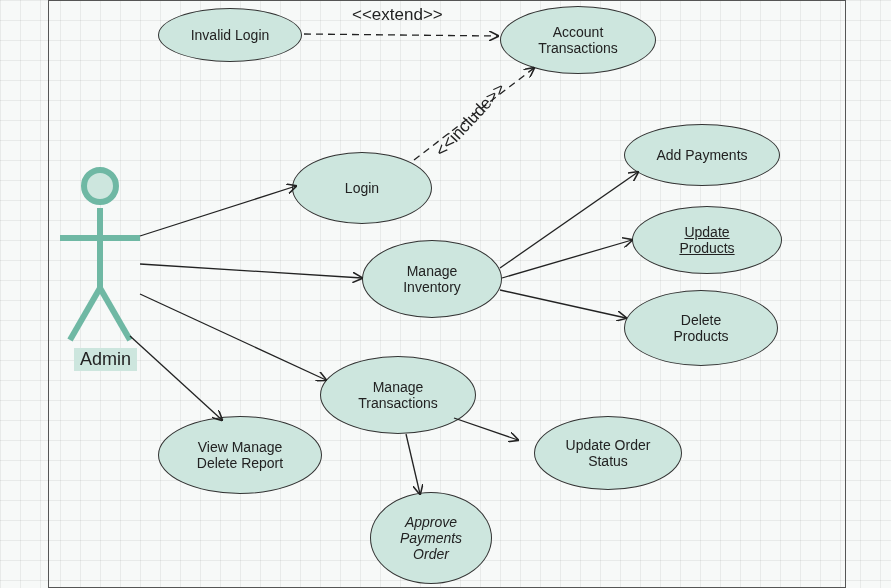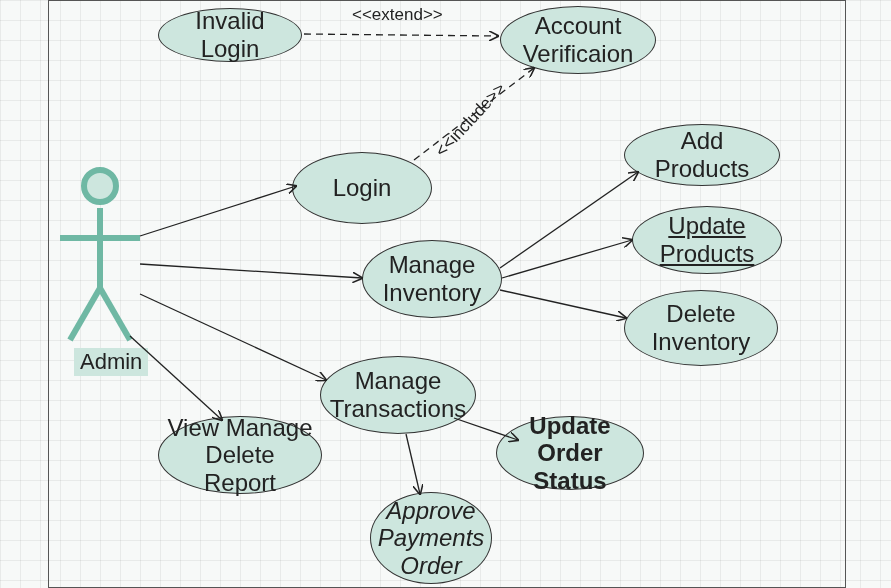--- a/index.html
+++ b/index.html
@@ -32,31 +32,31 @@
   }
   .usecase {
     position: absolute;
     background: #cde6de;
     border: 1px solid #333;
     border-radius: 50%;
     display: flex;
     align-items: center;
     justify-content: center;
     text-align: center;
-    font-size: 24px;
+    font-size: 14px;
     line-height: 1.15;
     color: #222;
     box-sizing: border-box;
     padding: 4px 8px;
   }
   .actor-label {
     position: absolute;
     background: #cde6de;
     padding: 1px 6px;
-    font-size: 22px;
+    font-size: 18px;
     color: #222;
   }
   .rel-label {
     position: absolute;
     font-size: 17px;
     color: #222;
     background: transparent;
     white-space: nowrap;
   }
   svg.overlay {
@@ -86,57 +86,57 @@
   </g>
 </svg>
 <div class="actor-label" style="left:74px; top:348px;">Admin</div>
 
 <div class="usecase" style="left:158px; top:8px; width:144px; height:54px;">
     <span>Invalid Login</span>
   </div>
 
 <div class="usecase" style="left:500px; top:6px; width:156px; height:68px;">
     <span style="white-space:pre-line">Account
-Verificaion</span>
+Transactions</span>
   </div>
 
 <div class="usecase" style="left:292px; top:152px; width:140px; height:72px;text-align:right;">
     <span>Login</span>
   </div>
 
 <div class="usecase" style="left:362px; top:240px; width:140px; height:78px;">
     <span style="white-space:pre-line">Manage
 Inventory</span>
   </div>
 
 <div class="usecase" style="left:624px; top:124px; width:156px; height:62px;">
-    <span>Add Products</span>
+    <span>Add Payments</span>
   </div>
 
 <div class="usecase" style="left:632px; top:206px; width:150px; height:68px;text-decoration:underline;">
     <span style="white-space:pre-line">Update
 Products</span>
   </div>
 
 <div class="usecase" style="left:624px; top:290px; width:154px; height:76px;">
     <span style="white-space:pre-line">Delete
-Inventory</span>
+Products</span>
   </div>
 
 <div class="usecase" style="left:320px; top:356px; width:156px; height:78px;">
     <span style="white-space:pre-line">Manage
 Transactions</span>
   </div>
 
 <div class="usecase" style="left:158px; top:416px; width:164px; height:78px;">
     <span style="white-space:pre-line">View Manage
 Delete Report</span>
   </div>
 
-<div class="usecase" style="left:496px; top:416px; width:148px; height:74px;font-weight:bold;">
+<div class="usecase" style="left:534px; top:416px; width:148px; height:74px;">
     <span style="white-space:pre-line">Update Order
 Status</span>
   </div>
 
 <div class="usecase" style="left:370px; top:492px; width:122px; height:92px;font-style:italic;">
     <span style="white-space:pre-line">Approve
 Payments
 Order</span>
   </div>
 

